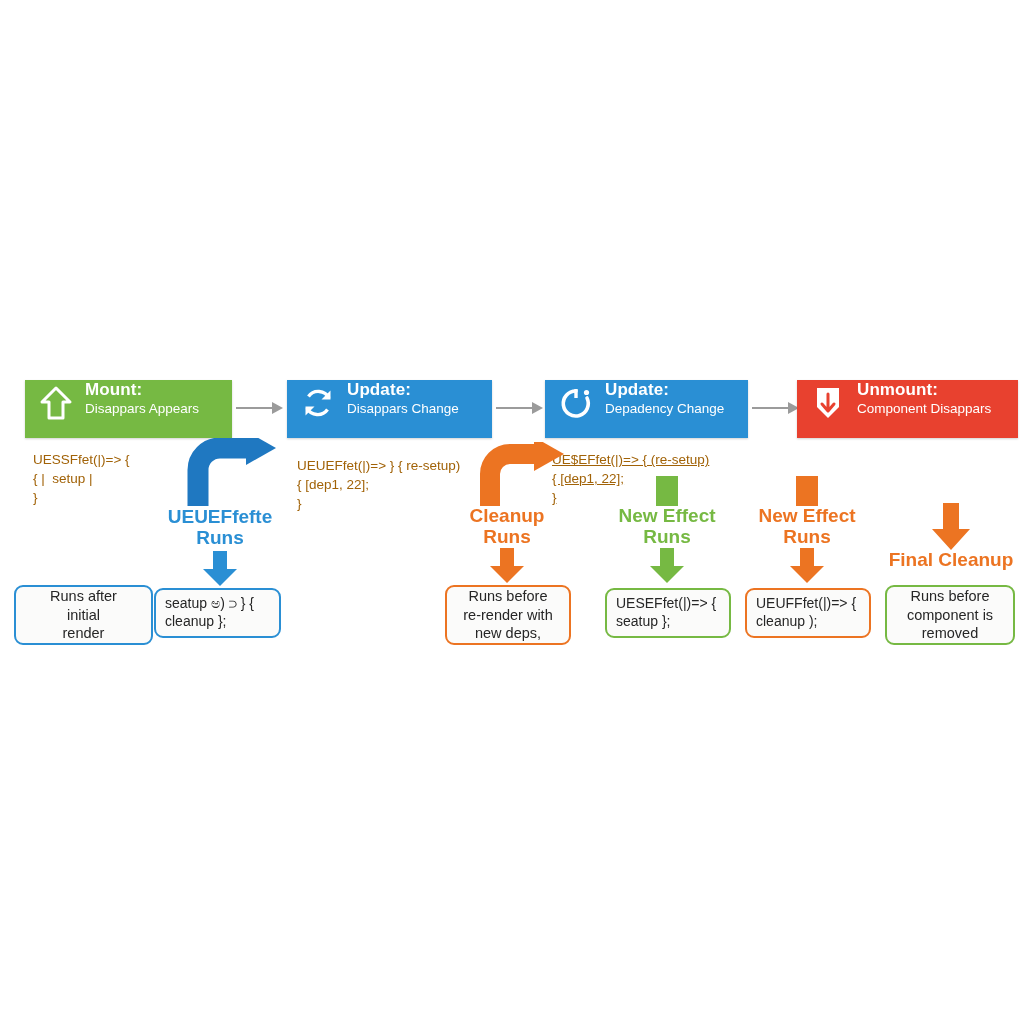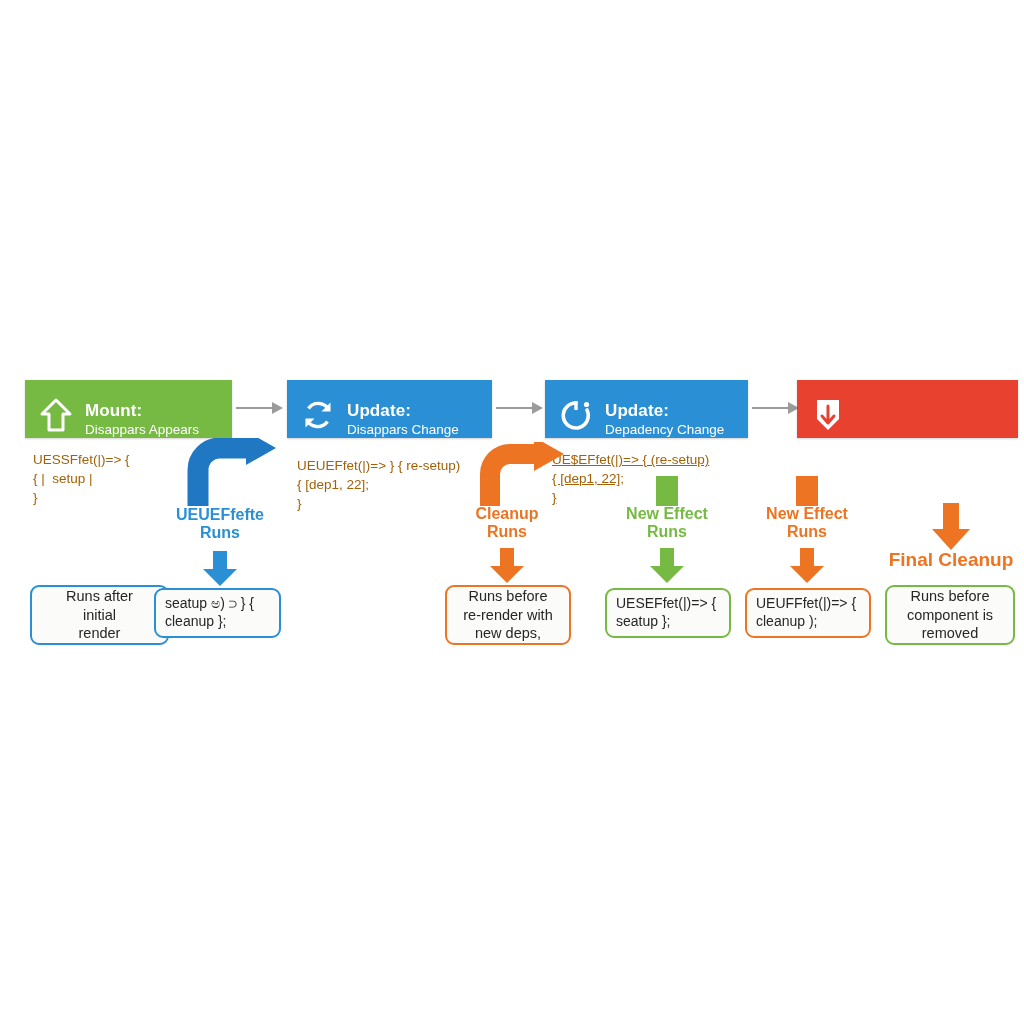--- a/index.html
+++ b/index.html
@@ -10,21 +10,21 @@
     overflow:hidden;
     position:relative;
   }
   #stage{position:absolute;left:0;top:0;width:1024px;height:1024px;}
 
   
   .phase-bar{
     position:absolute;
     height:58px;
     display:flex;
-    align-items:flex-end;
+    align-items:flex-start;
     color:#ffffff;
     box-shadow:0 1px 2px rgba(0,0,0,.18);
   }
   .phase-icon{
     width:46px;height:46px;
     margin-left:8px;margin-right:6px;
     flex:0 0 auto;
     display:flex;align-items:center;justify-content:center;
   }
   .phase-icon svg{display:block;}
@@ -42,21 +42,21 @@
     font-family:"Liberation Sans", sans-serif;
     font-size:13.5px;
     color:#a16207;
     line-height:1.42;
     white-space:pre;
   }
 
   
   .flow-label{
     position:absolute;
-    font-size:16px;
+    font-size:19px;
     font-weight:bold;
     text-align:center;
     line-height:1.12;
   }
 
   
   .arrow{position:absolute;}
   .arrow svg{display:block;}
 
   
@@ -148,20 +148,24 @@
     </svg>
   </div>
 
   <div class="phase-bar" style="left:797px;width:221px;top:380px;background:#e8412f;">
     <span class="phase-icon">
       <svg width="34" height="36" viewBox="0 0 34 36">
         <path d="M6 3 L28 3 L28 22 L17 33 L6 22 Z" fill="#ffffff"></path>
         <path d="M17 9 L17 25 M11 19 L17 26 L23 19" fill="none" stroke="#e8412f" stroke-width="3" stroke-linecap="round" stroke-linejoin="round"></path>
       </svg>
     </span>
+    <span class="phase-text">
+      <span class="phase-title">Unmount:</span><br>
+      <span class="phase-sub">Component Disappars</span>
+    </span>
   </div>
 
   <div class="code" style="left:33px;top:450px;">UESSFfet(|)=&gt; {
 { |  setup |
 }</div>
 
   <div class="code" style="left:297px;top:456px;">UEUEFfet(|)=&gt; } { re-setup)
 { [dep1, 22];
 }</div>
 
@@ -225,21 +229,21 @@
     </svg>
   </div>
 
   <div class="arrow" style="left:930px;top:503px;">
     <svg width="42" height="48" viewBox="0 0 42 48">
       <path d="M13 0 L29 0 L29 26 L40 26 L21 47 L2 26 L13 26 Z" fill="#ec7422"></path>
     </svg>
   </div>
   <div class="flow-label" style="left:874px;top:549px;width:154px;color:#ec7422;font-size:19px;">Final Cleanup</div>
 
-  <div class="note blue" style="left:30px;top:585px;width:139px;height:60px;">Runs after
+  <div class="note blue" style="left:14px;top:585px;width:139px;height:60px;">Runs after
 initial
 render</div>
 
   <div class="note blue code-note" style="left:154px;top:588px;width:127px;height:50px;
        justify-content:flex-start;text-align:left;padding-left:9px;">seatup ಅ) ⊃ } {
       cleanup };</div>
 
   <div class="note orange" style="left:445px;top:585px;width:126px;height:60px;">Runs before
 re-render with
 new deps,</div>

